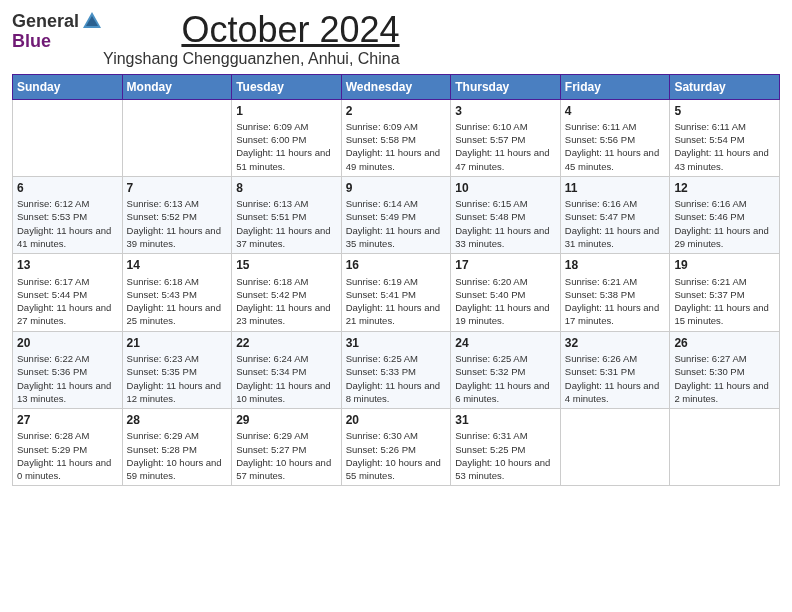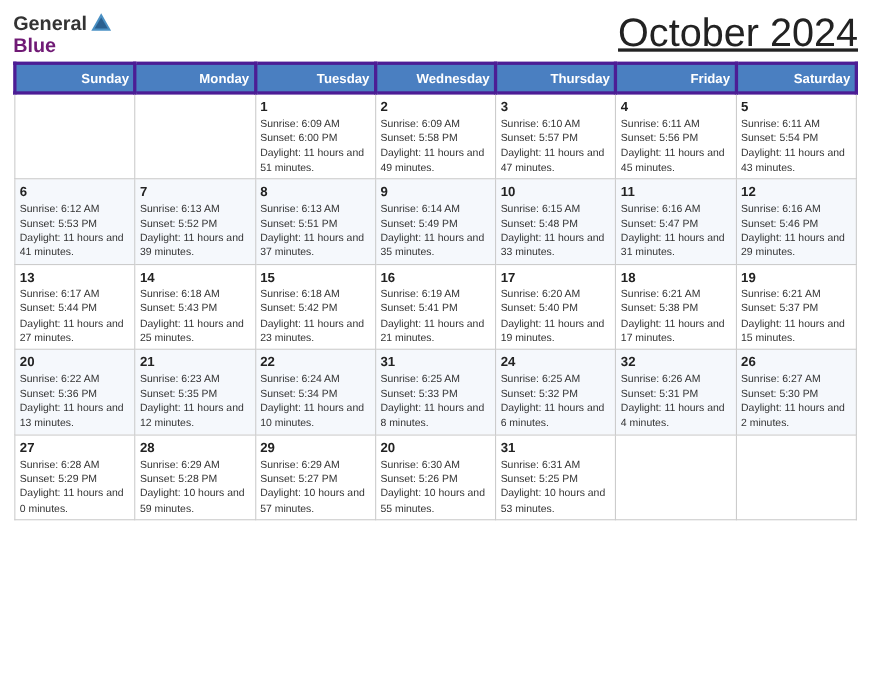--- a/index.html
+++ b/index.html
@@ -12,21 +12,21 @@
     }
     .page {
       width: 792px;
       min-height: 612px;
       background: #fff;
       padding: 10px 12px 10px 12px;
     }
     .header {
       display: flex;
       align-items: flex-start;
-      justify-content: space-between;
+      justify-content: flex-start;
       margin-bottom: 6px;
     }
     .logo {
       display: flex;
       flex-direction: column;
       align-items: flex-start;
     }
     .logo-text {
       display: flex;
       align-items: center;
@@ -59,24 +59,24 @@
     }
     .calendar {
       width: 100%;
       border-collapse: collapse;
       font-size: 10.5px;
     }
     .calendar th {
       background: #4a7fc1;
       color: #fff;
       padding: 5px 4px;
-      text-align: right;
+      text-align: left;
       font-size: 12px;
       font-weight: bold;
-      border: 3px solid #4c1d95;
+      border: 1px solid #4c1d95;
     }
     .calendar td {
       border: 1px solid #ccc;
       vertical-align: top;
       padding: 3px 4px;
       width: calc(100% / 7);
       min-height: 72px;
       background: #fff;
       color: #333;
       line-height: 1.35;
@@ -114,20 +114,21 @@
           <polygon points="11,2 20,18 2,18" fill="#4a90c4"></polygon>
           <polygon points="11,6 17,16 5,16" fill="#2a6090"></polygon>
         </svg>
       </div>
       <div class="logo-text" style="margin-top:0px;">
         <span class="logo-blue">Blue</span>
       </div>
     </div>
     <div class="title-block">
       <div class="month-title">October 2024</div>
+      <div class="location-title">Yingshang Chengguanzhen, Anhui, China</div>
     </div>
   </div>
 
   <table class="calendar">
     <thead>
       <tr>
         <th>Sunday</th>
         <th>Monday</th>
         <th>Tuesday</th>
         <th>Wednesday</th>

